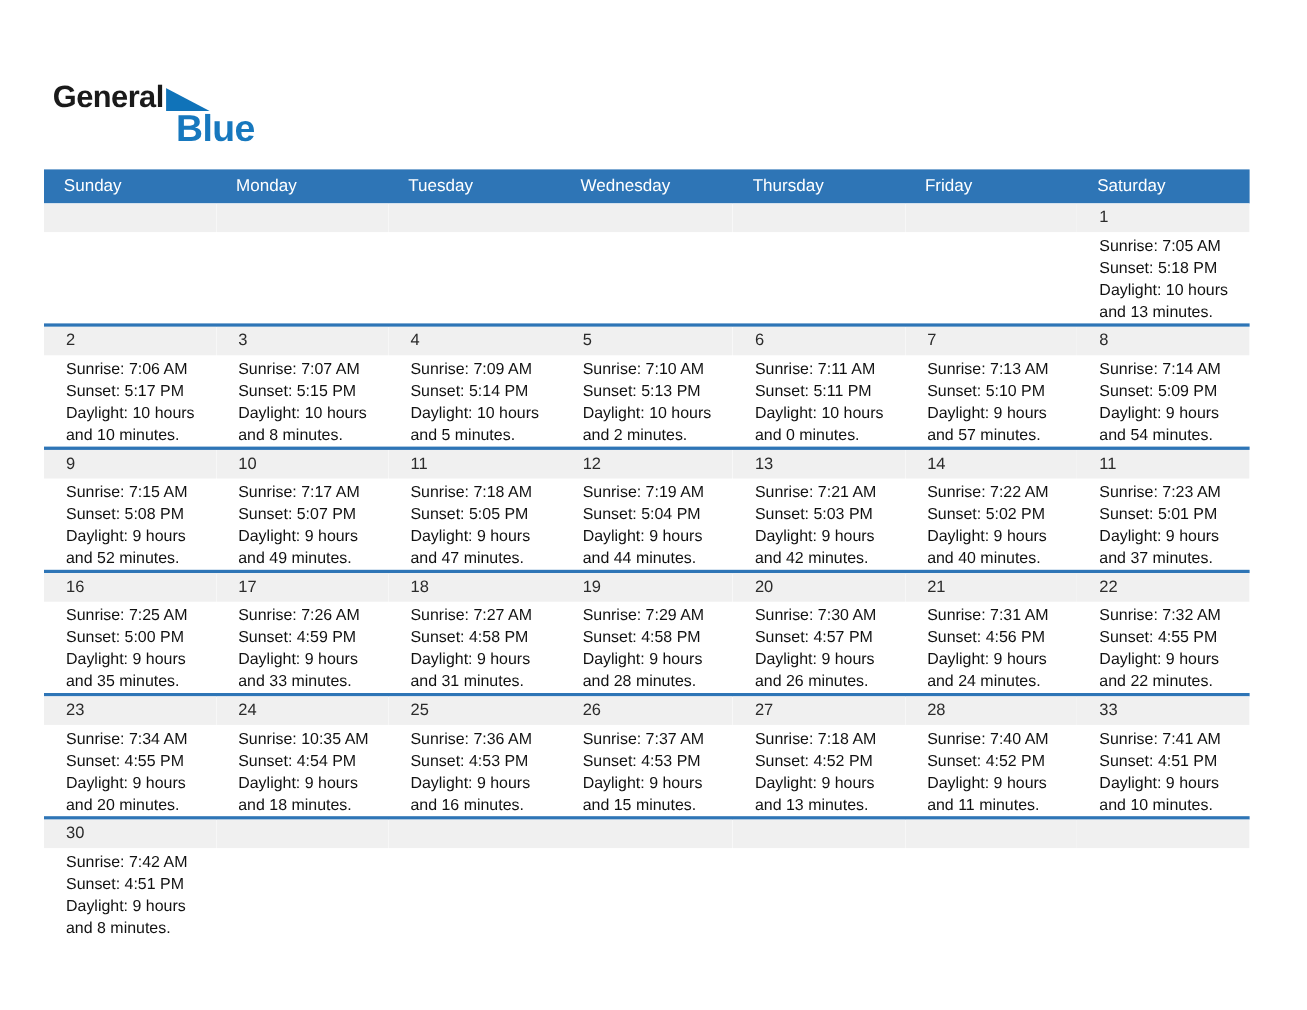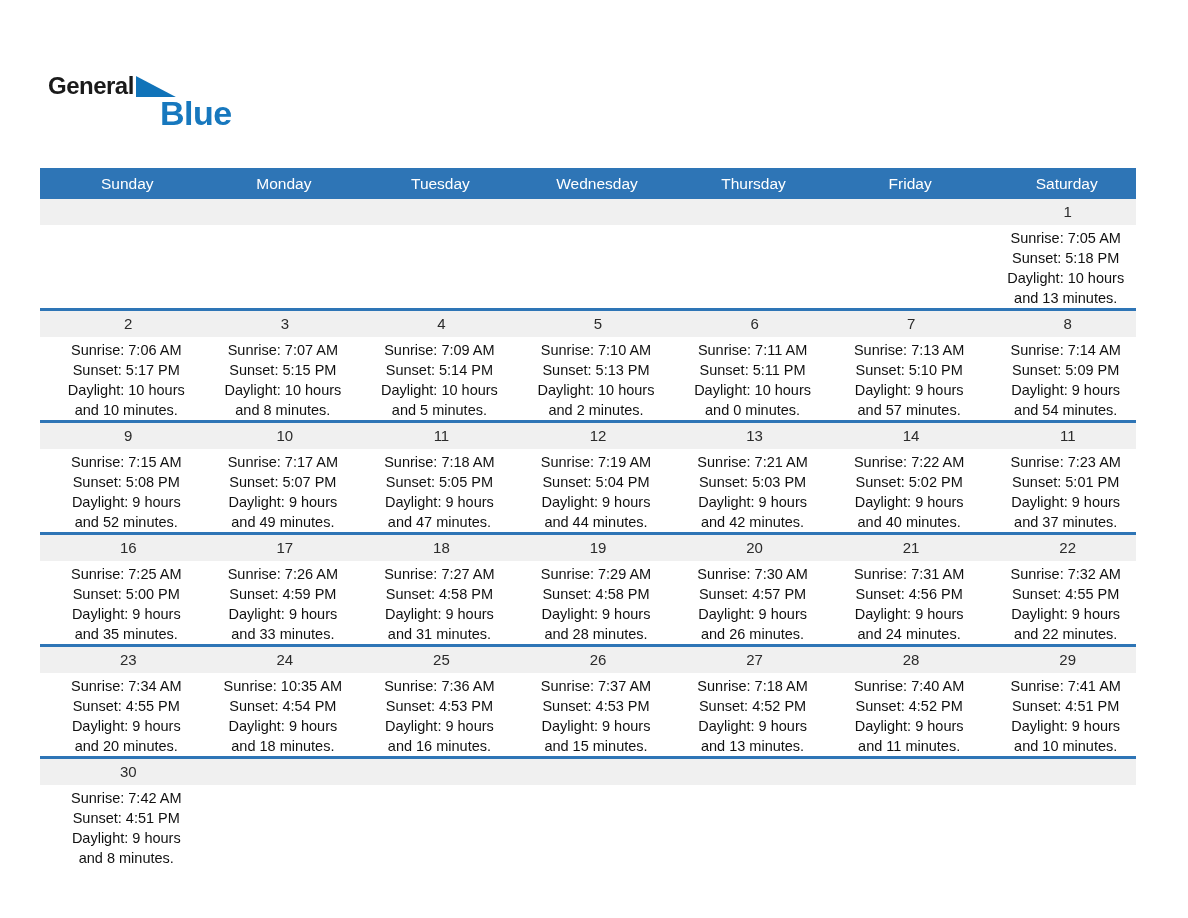--- a/index.html
+++ b/index.html
@@ -9,39 +9,39 @@
     color: #1a1a1a;
     position: relative;
   }
 
   
   .topbar { position: absolute; left: 40px; top: 52px; right: 52px; height: 100px; }
 
   .logo { position: absolute; left: 8px; top: 22px; width: 220px; }
   .logo-line1 { display: flex; align-items: flex-end; }
   .logo-general {
-    font-size: 24px; font-weight: 600; color: #1a1a1a; letter-spacing: -0.5px;
+    font-size: 28px; font-weight: 600; color: #1a1a1a; letter-spacing: -0.5px;
     line-height: 1;
   }
   .logo-triangle {
     width: 40px; height: 21px; margin-left: 2px; margin-bottom: 1px;
     background: #1073B9;
     clip-path: polygon(0 0, 100% 100%, 0 100%);
   }
   .logo-blue {
     font-size: 34px; font-weight: 600; color: #1778BE; letter-spacing: -0.5px;
     line-height: 0.9; margin-left: 112px;
   }
 
   .titles { position: absolute; right: 0; top: 0; text-align: right; width: 700px; }
   .month-title { font-size: 42px; font-weight: 400; color: #111; line-height: 1.15; }
   .location-subtitle { font-size: 24px; font-weight: 700; color: #111; margin-top: 12px; }
 
   
-  .calendar { position: absolute; left: 40px; top: 168px; width: 1096px; text-align: center; }
+  .calendar { position: absolute; left: 40px; top: 154px; width: 1096px; }
 
   .weekday-header {
     display: grid; grid-template-columns: repeat(7, 1fr);
     background: #2E75B6; height: 31px; align-items: center;
   }
   .weekday-header > div {
     color: #ffffff; font-size: 15.5px; padding-left: 18px;
     white-space: nowrap; overflow: hidden;
   }
 
@@ -360,21 +360,21 @@
         <div class="day-cell">
           <div class="day-num">28</div>
           <div class="day-body">
             <div class="day-line">Sunrise: 7:40 AM</div>
             <div class="day-line">Sunset: 4:52 PM</div>
             <div class="day-line">Daylight: 9 hours</div>
             <div class="day-line">and 11 minutes.</div>
           </div>
         </div>
         <div class="day-cell">
-          <div class="day-num">29</div>
+          <div class="day-num">33</div>
           <div class="day-body">
             <div class="day-line">Sunrise: 7:41 AM</div>
             <div class="day-line">Sunset: 4:51 PM</div>
             <div class="day-line">Daylight: 9 hours</div>
             <div class="day-line">and 10 minutes.</div>
           </div>
         </div>
       </div>
       <div class="week-row separated">
         <div class="day-cell">

